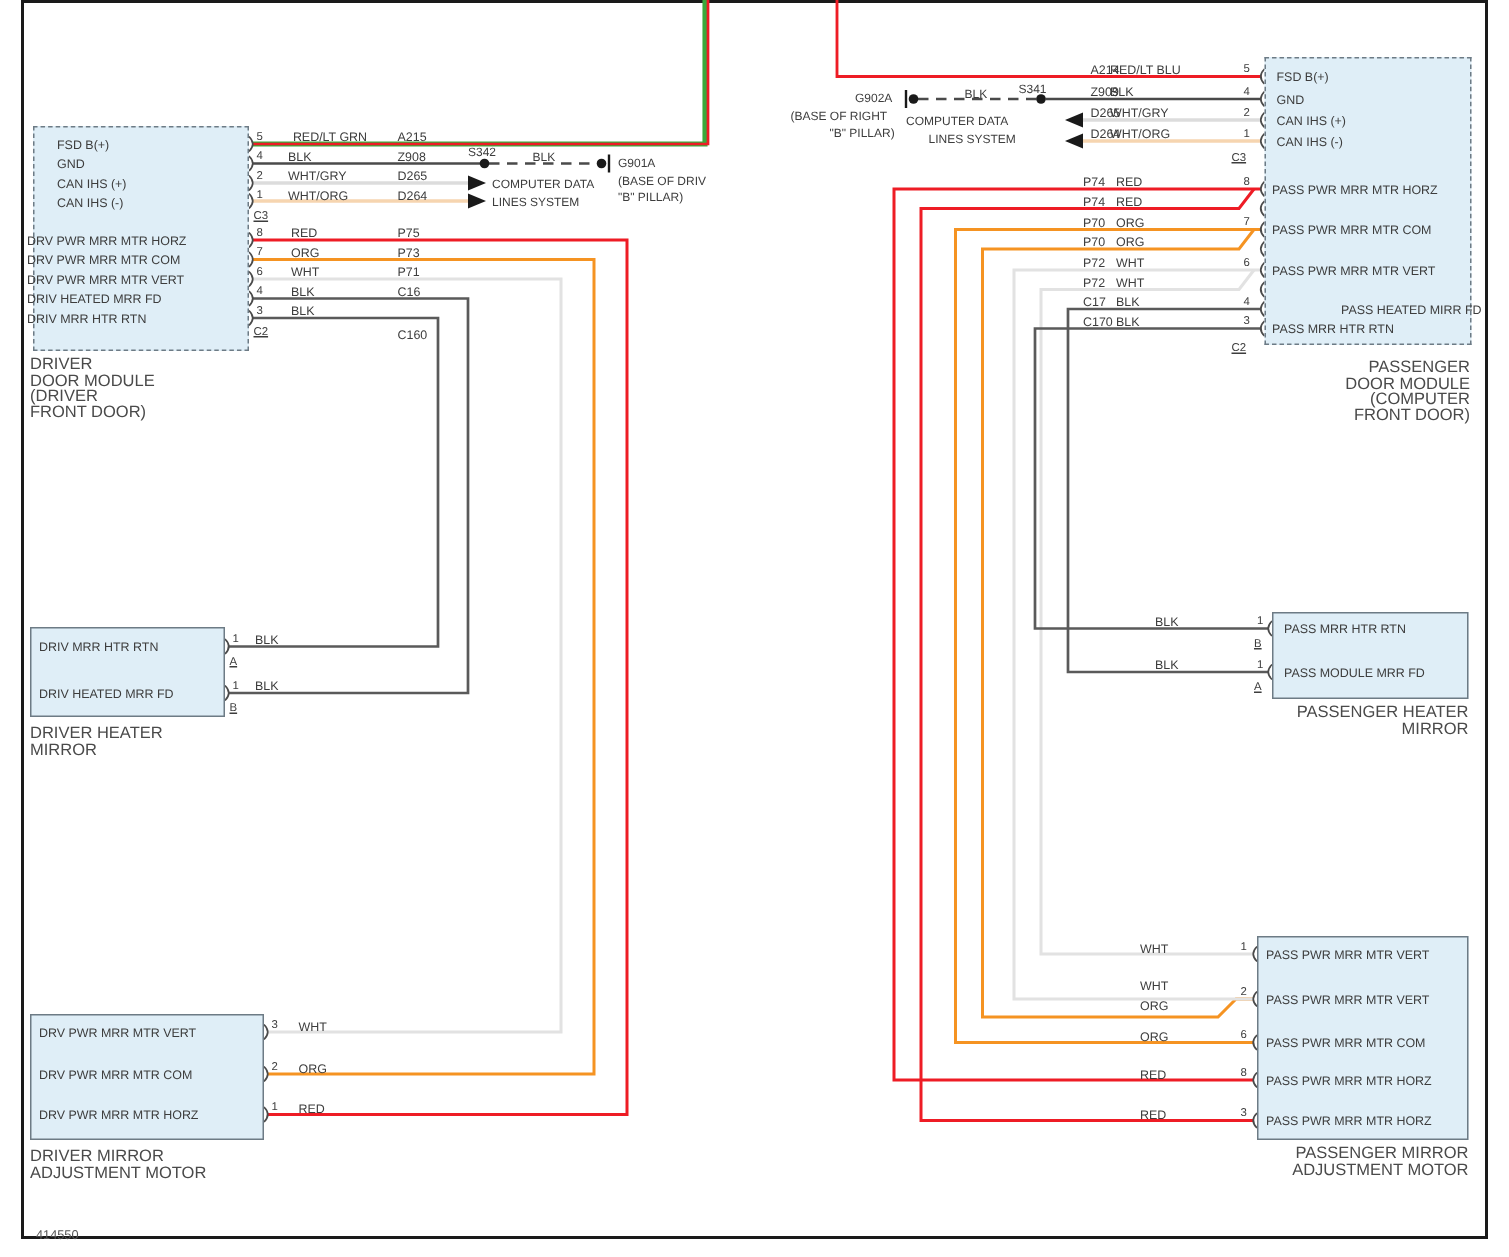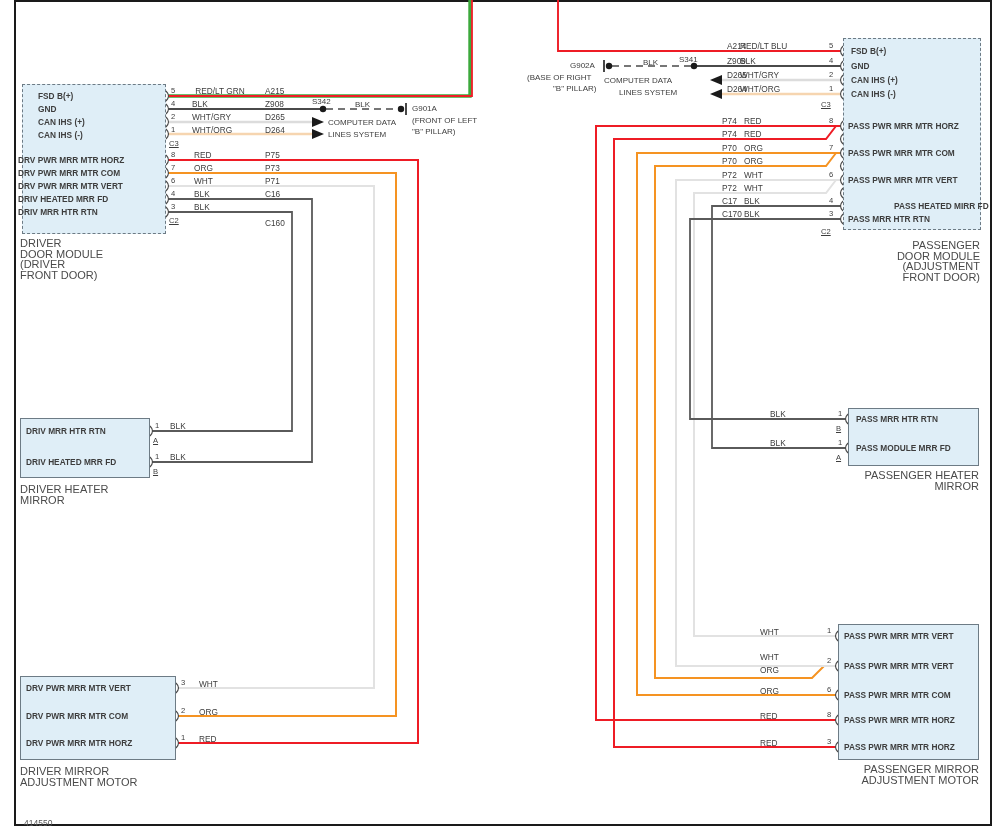--- a/index.html
+++ b/index.html
@@ -3,21 +3,21 @@
 <meta charset="utf-8">
 <style>
   html,body{margin:0;padding:0;background:#ffffff;}
   body{font-family:"Liberation Sans", sans-serif;}
   #page{position:relative;width:1006px;height:838px;background:#fff;overflow:hidden;}
   #frame{position:absolute;left:14px;top:0;width:978px;height:826px;border:2px solid #1a1a1a;box-sizing:border-box;}
   .svg-layer{position:absolute;left:0;top:0;width:1006px;height:838px;}
   .modbox{position:absolute;background:#dfeef7;box-sizing:border-box;}
   .modbox.solid{border:1px solid #6d7b85;}
   .modbox.dashed{border:1px dashed #6d7b85;background:#dfeef7;}
-  .pinname{position:absolute;font-size:8.3px;color:#3d3d3d;white-space:nowrap;line-height:9px;font-weight:bold;}
+  .pinname{position:absolute;font-size:8.3px;color:#3d3d3d;white-space:nowrap;line-height:9px;}
   .pinnum{position:absolute;font-size:7.6px;color:#3d3d3d;white-space:nowrap;line-height:8px;}
   .wirename{position:absolute;font-size:8.3px;color:#3d3d3d;white-space:nowrap;line-height:9px;}
   .circuit{position:absolute;font-size:8.3px;color:#3d3d3d;white-space:nowrap;line-height:9px;}
   .cav{position:absolute;font-size:7.6px;color:#3d3d3d;white-space:nowrap;text-decoration:underline;line-height:8px;}
   .devname{position:absolute;font-size:11px;color:#4a4a4a;white-space:nowrap;line-height:10.5px;}
   .devname.r{text-align:right;}
   .node{position:absolute;font-size:8px;color:#3d3d3d;white-space:nowrap;line-height:9px;}
   .diagid{position:absolute;left:24px;top:818px;font-size:8.5px;color:#555;}
 </style>
 </head>
@@ -192,21 +192,21 @@
   <div class="devname" style="left:20px;top:238px;">
     <div>DRIVER</div>
     <div>DOOR MODULE</div>
     <div>(DRIVER</div>
     <div>FRONT DOOR)</div>
   </div>
 
   <div class="node" style="left:312px;top:97px;">S342</div>
   <div class="node" style="left:355px;top:100px;">BLK</div>
   <div class="node" style="left:412px;top:104px;">G901A</div>
-  <div class="node" style="left:412px;top:116px;">(FRONT OF LEFT</div>
+  <div class="node" style="left:412px;top:116px;">(BASE OF DRIV</div>
   <div class="node" style="left:412px;top:127px;">"B" PILLAR)</div>
   <div class="node" style="left:328px;top:118px;">COMPUTER DATA</div>
   <div class="node" style="left:328px;top:130px;">LINES SYSTEM</div>
 
   <div class="node" style="left:679px;top:55px;">S341</div>
   <div class="node" style="left:643px;top:58px;">BLK</div>
   <div class="node" style="left:570px;top:61px;">G902A</div>
   <div class="node" style="left:527px;top:73px;">(BASE OF RIGHT</div>
   <div class="node" style="left:553px;top:84px;">"B" PILLAR)</div>
   <div class="node" style="left:604px;top:76px;">COMPUTER DATA</div>
@@ -262,21 +262,21 @@
   <div class="circuit" style="left:722px;top:171px;">P72</div>
   <div class="circuit" style="left:722px;top:184px;">P72</div>
   <div class="circuit" style="left:722px;top:197px;">C17</div>
   <div class="circuit" style="left:722px;top:210px;">C170</div>
 
   <div class="cav" style="left:821px;top:228px;">C2</div>
 
   <div class="devname r" style="left:820px;top:240px;width:160px;">
     <div>PASSENGER</div>
     <div>DOOR MODULE</div>
-    <div>(ADJUSTMENT</div>
+    <div>(COMPUTER</div>
     <div>FRONT DOOR)</div>
   </div>
 
   <div class="pinname r" style="left:26px;top:427px;width:118px;">DRIV MRR HTR RTN</div>
   <div class="pinname r" style="left:26px;top:458px;width:118px;">DRIV HEATED MRR FD</div>
   <div class="pinnum" style="left:155px;top:422px;">1</div>
   <div class="pinnum" style="left:155px;top:453px;">1</div>
   <div class="cav" style="left:153px;top:437px;">A</div>
   <div class="cav" style="left:153px;top:468px;">B</div>
   <div class="wirename" style="left:170px;top:422px;">BLK</div>

